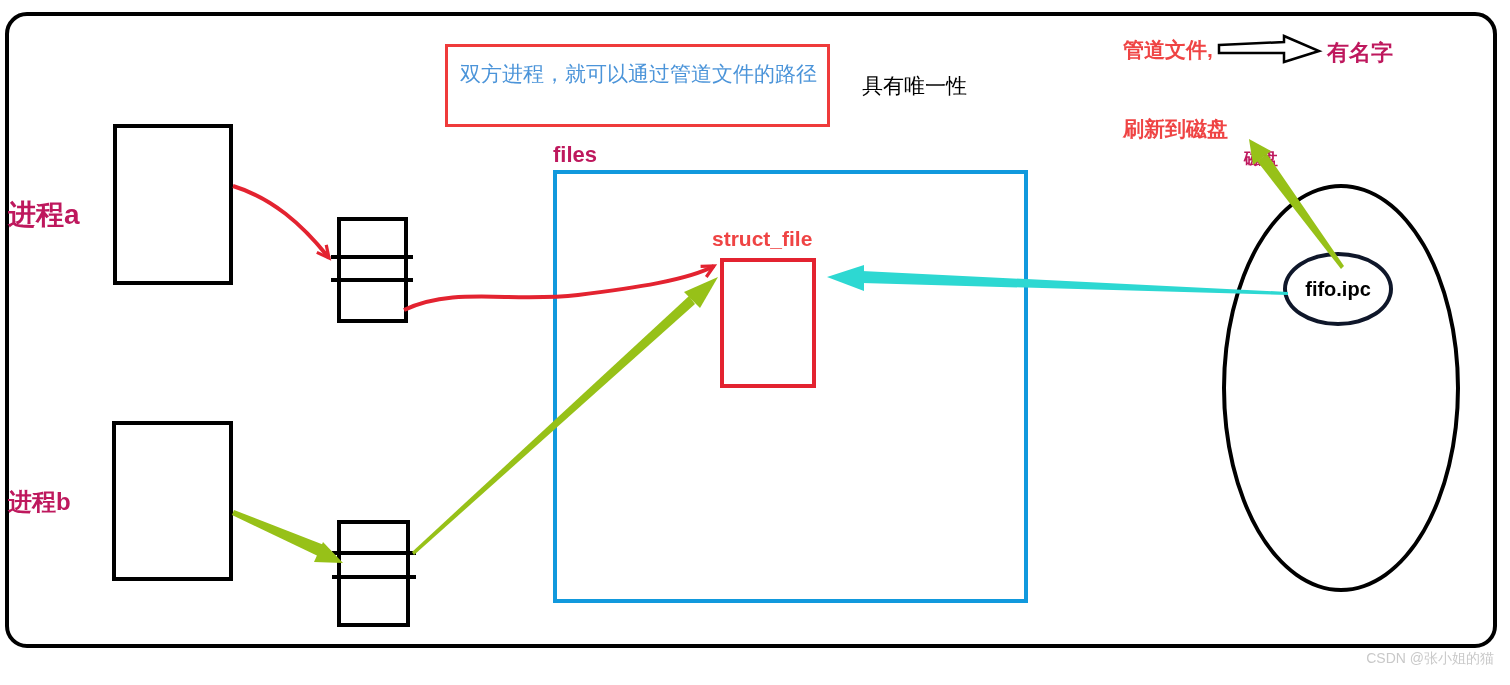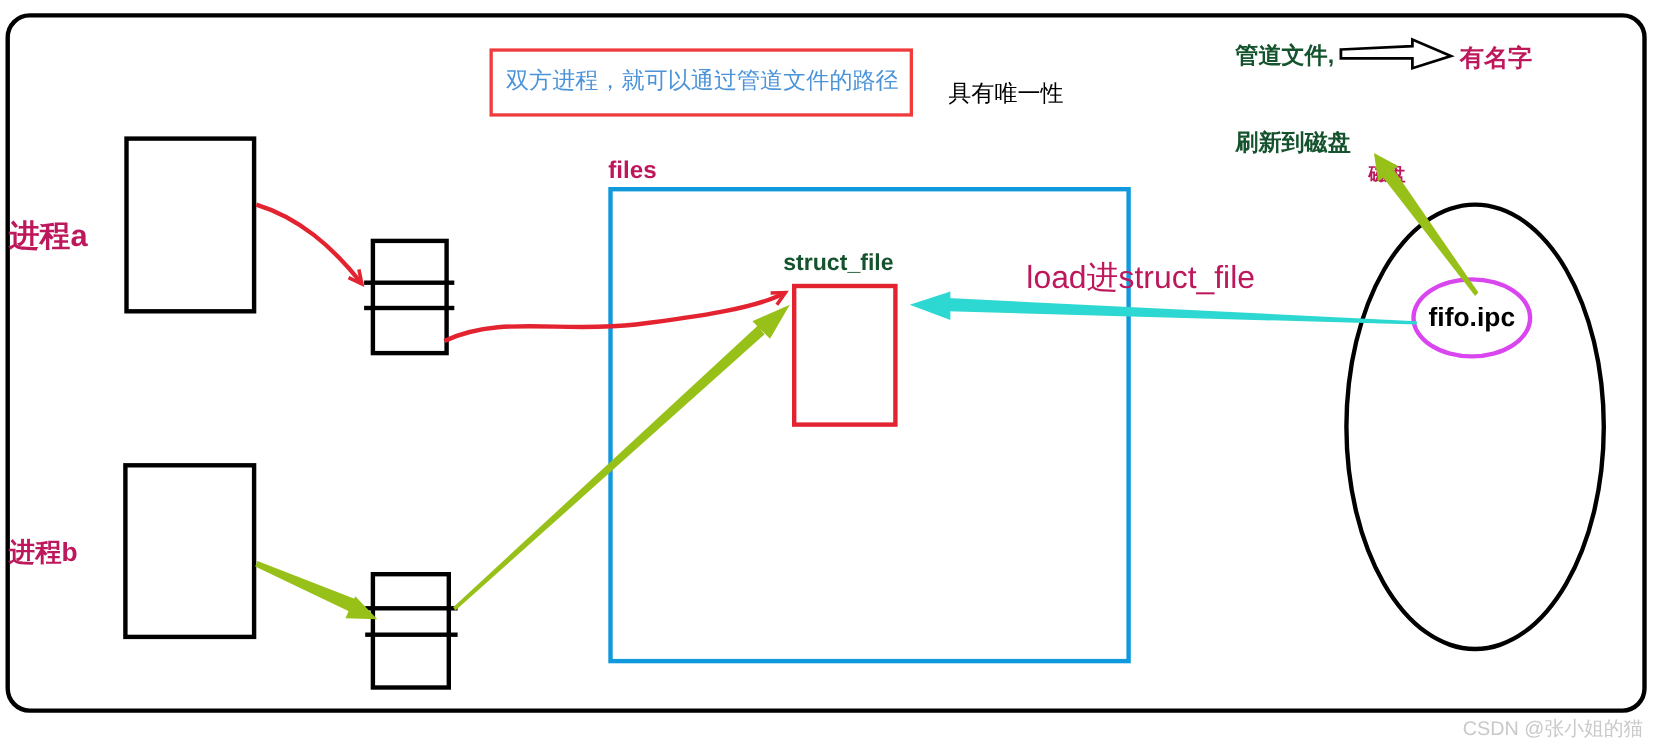--- a/index.html
+++ b/index.html
@@ -9,39 +9,39 @@
   }
   .outer-frame {
     position:absolute; left:5px; top:12px; width:1492px; height:636px;
     border:4px solid #000; border-radius:22px; box-sizing:border-box;
   }
   .rect { position:absolute; box-sizing:border-box; border:4px solid #000; background:transparent; }
   .row-line { position:absolute; height:4px; background:#000; }
   .label { position:absolute; font-weight:bold; color:#be185d; white-space:nowrap; }
   .plain { font-weight:normal; }
   .note-box {
-    position:absolute; left:445px; top:44px; width:385px; height:62px;
+    position:absolute; left:445px; top:44px; width:385px; height:83px;
     box-sizing:border-box; border:3px solid #ef3b3b;
     padding:11px 0 0 12px; line-height:31px;
     font-size:21px; color:#4b94d9; white-space:nowrap;
   }
   .files-box { position:absolute; left:553px; top:170px; width:475px; height:433px;
     box-sizing:border-box; border:4px solid #1199dd; }
   .struct-box { position:absolute; left:720px; top:258px; width:96px; height:130px;
     box-sizing:border-box; border:4px solid #e32330; }
   .disk-ellipse { position:absolute; left:1222px; top:184px; width:238px; height:408px;
     box-sizing:border-box; border:4px solid #000; border-radius:50%; }
   .fifo-ellipse { position:absolute; left:1283px; top:252px; width:110px; height:74px;
-    box-sizing:border-box; border:4px solid #d946ef; border-radius:50%;
+    box-sizing:border-box; border:4px solid #0f172a; border-radius:50%;
     display:flex; align-items:center; justify-content:center;
-    font-weight:bold; font-size:24px; color:#000; }
-  .red-text { color:#14532d; }
+    font-weight:bold; font-size:20px; color:#000; }
+  .red-text { color:#ef4444; }
   .sys-note { position:absolute; left:862px; top:70px; font-size:21px; color:#000;
     line-height:32px; white-space:nowrap; }
-  .watermark { position:absolute; right:16px; top:650px; font-size:18px;
+  .watermark { position:absolute; right:16px; top:650px; font-size:14px;
     color:#c9c9c9; white-space:nowrap; }
   svg.arrows { position:absolute; left:0; top:0; pointer-events:none; }
 </style>
 </head>
 <body>
 
 <div class="canvas">
 
   <div class="outer-frame"></div>
 
@@ -60,21 +60,20 @@
   <div class="note-box">
     <div>双方进程，就可以通过管道文件的路径</div>
   </div>
 
   <div class="label" style="left:553px;top:142px;width:475px;font-size:22px">files</div>
   <div class="files-box"></div>
 
   <div class="label red-text" style="left:712px;top:227px;font-size:21px">struct_file</div>
   <div class="struct-box"></div>
 
-  <div class="label plain" style="left:933px;top:233px;font-size:29px">load进struct_file</div>
 
   <div class="sys-note">
     <div>具有唯一性</div>
   </div>
 
   <div class="label red-text" style="left:1123px;top:36px;font-size:21px">管道文件,</div>
   <div class="label" style="left:1327px;top:38px;font-size:22px">有名字</div>
   <div class="label red-text" style="left:1123px;top:115px;font-size:21px">刷新到磁盘</div>
 
   <div class="label" style="left:1244px;top:147px;font-size:17px">磁盘</div>

